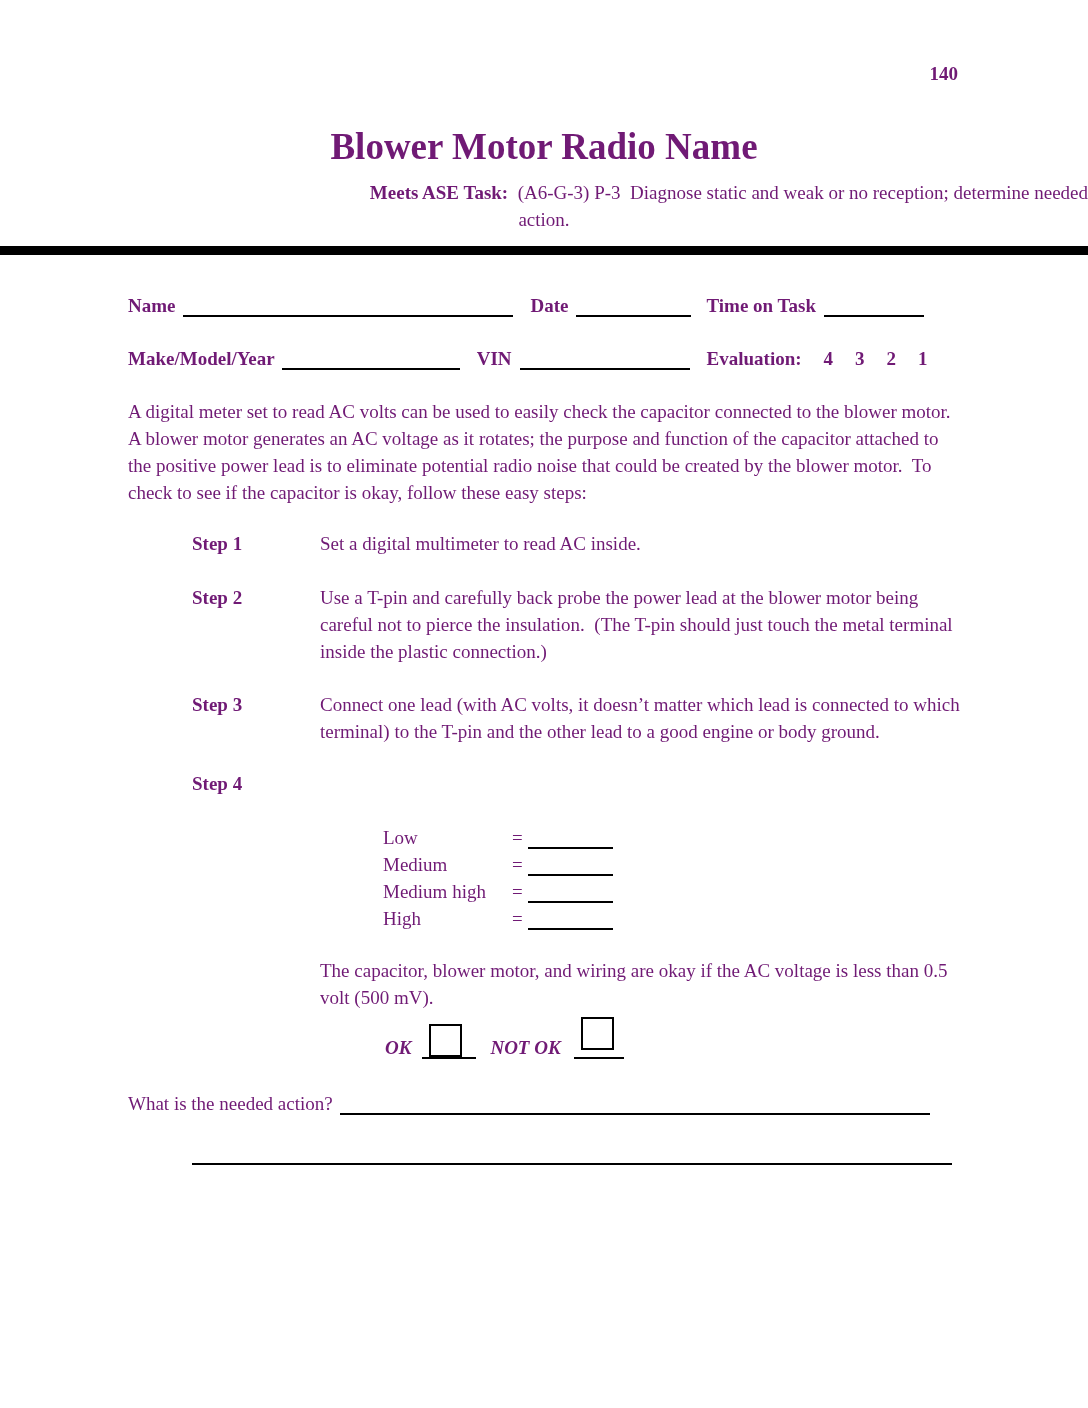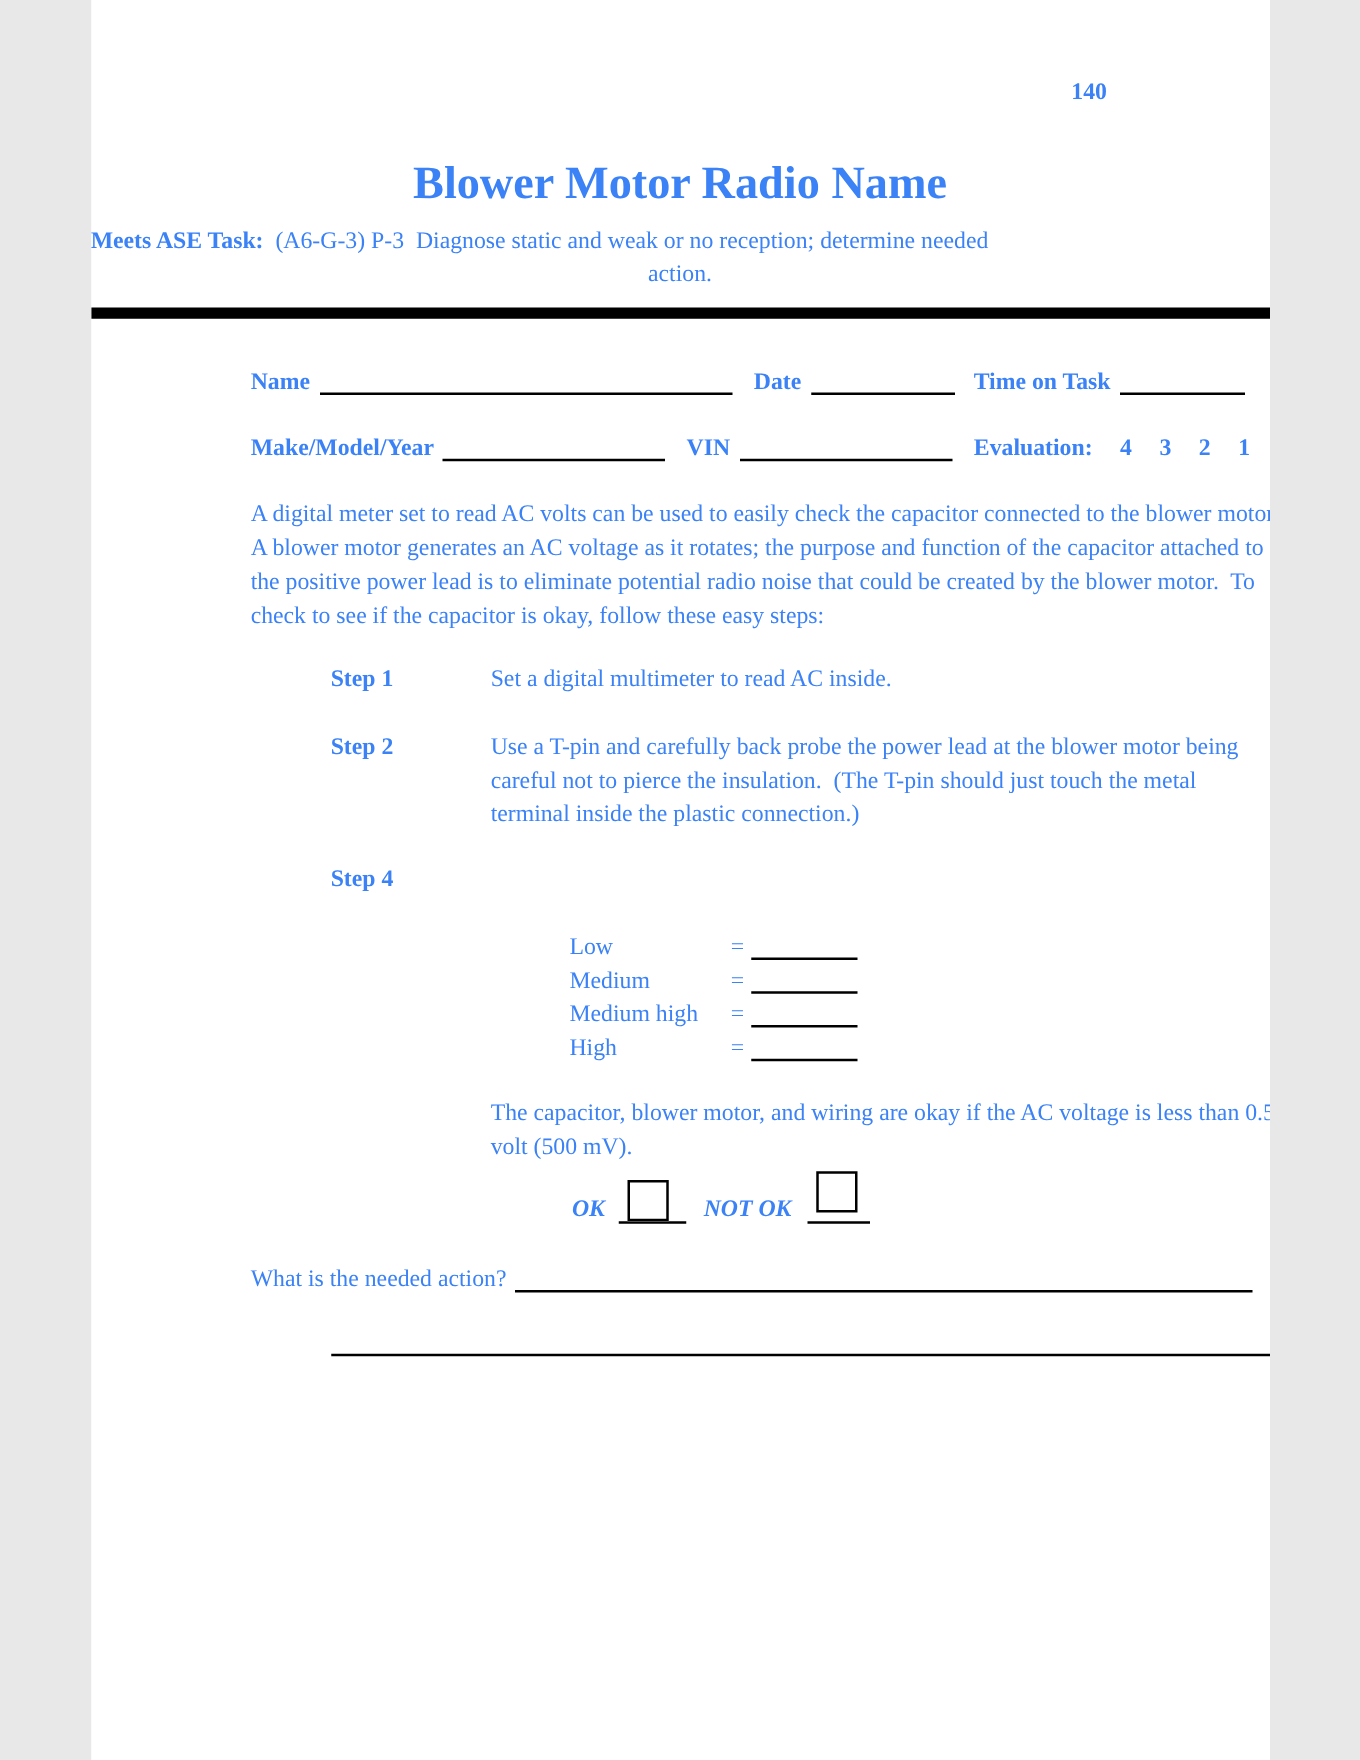--- a/index.html
+++ b/index.html
@@ -1,21 +1,21 @@
 <!DOCTYPE html>
 <html><head>
 <meta charset="utf-8">
 <style>
   html, body { margin:0; padding:0; background:#e8e8e8; }
   .page {
     position:relative;
-    width:943px; height:1408px;
+    width:1088px; height:1408px;
     margin:0 auto;
     background:#ffffff;
-    color:#3b82f6;
+    color:#701a75;
     font-family:"Liberation Serif", "DejaVu Serif", serif;
     font-size:19px;
     line-height:27px;
     overflow:hidden;
   }
   .b { font-weight:bold; }
   .page-number {
     padding-top:60px;
     margin-right:130px;
     text-align:right;
@@ -23,21 +23,21 @@
   }
   .title {
     margin:38px 0 0 0;
     text-align:center;
     font-size:37px;
     line-height:44px;
     font-weight:bold;
   }
   .ase-line {
     margin-top:10px;
-    text-align:left;
+    text-align:right;
     white-space:pre;
   }
   .ase-line2 { text-align:center; }
   .rule {
     margin-top:13px;
     height:9px;
     background:#000;
   }
   .blank {
     display:inline-block;
@@ -129,20 +129,24 @@
   <div class="step step-1">
     <div class="step-label">Step 1</div>
     <div class="step-text">Set a digital multimeter to read AC inside.</div>
   </div>
 
   <div class="step step-2">
     <div class="step-label">Step 2</div>
     <div class="step-text">Use a T-pin and carefully back probe the power lead at the blower motor being careful not to pierce the insulation.  (The T-pin should just touch the metal terminal inside the plastic connection.)</div>
   </div>
 
+  <div class="step step-3">
+    <div class="step-label">Step 3</div>
+    <div class="step-text">Connect one lead (with AC volts, it doesn’t matter which lead is connected to which terminal) to the T-pin and the other lead to a good engine or body ground.</div>
+  </div>
 
   <div class="step step-4">
     <div class="step-label">Step 4</div>
   </div>
 
   <div class="speeds">
     <div class="speed-row"><span class="speed-label">Low</span><span class="speed-eq">=</span><span class="blank" style="width:85px;"></span></div>
     <div class="speed-row"><span class="speed-label">Medium</span><span class="speed-eq">=</span><span class="blank" style="width:85px;"></span></div>
     <div class="speed-row"><span class="speed-label">Medium high</span><span class="speed-eq">=</span><span class="blank" style="width:85px;"></span></div>
     <div class="speed-row"><span class="speed-label">High</span><span class="speed-eq">=</span><span class="blank" style="width:85px;"></span></div>

